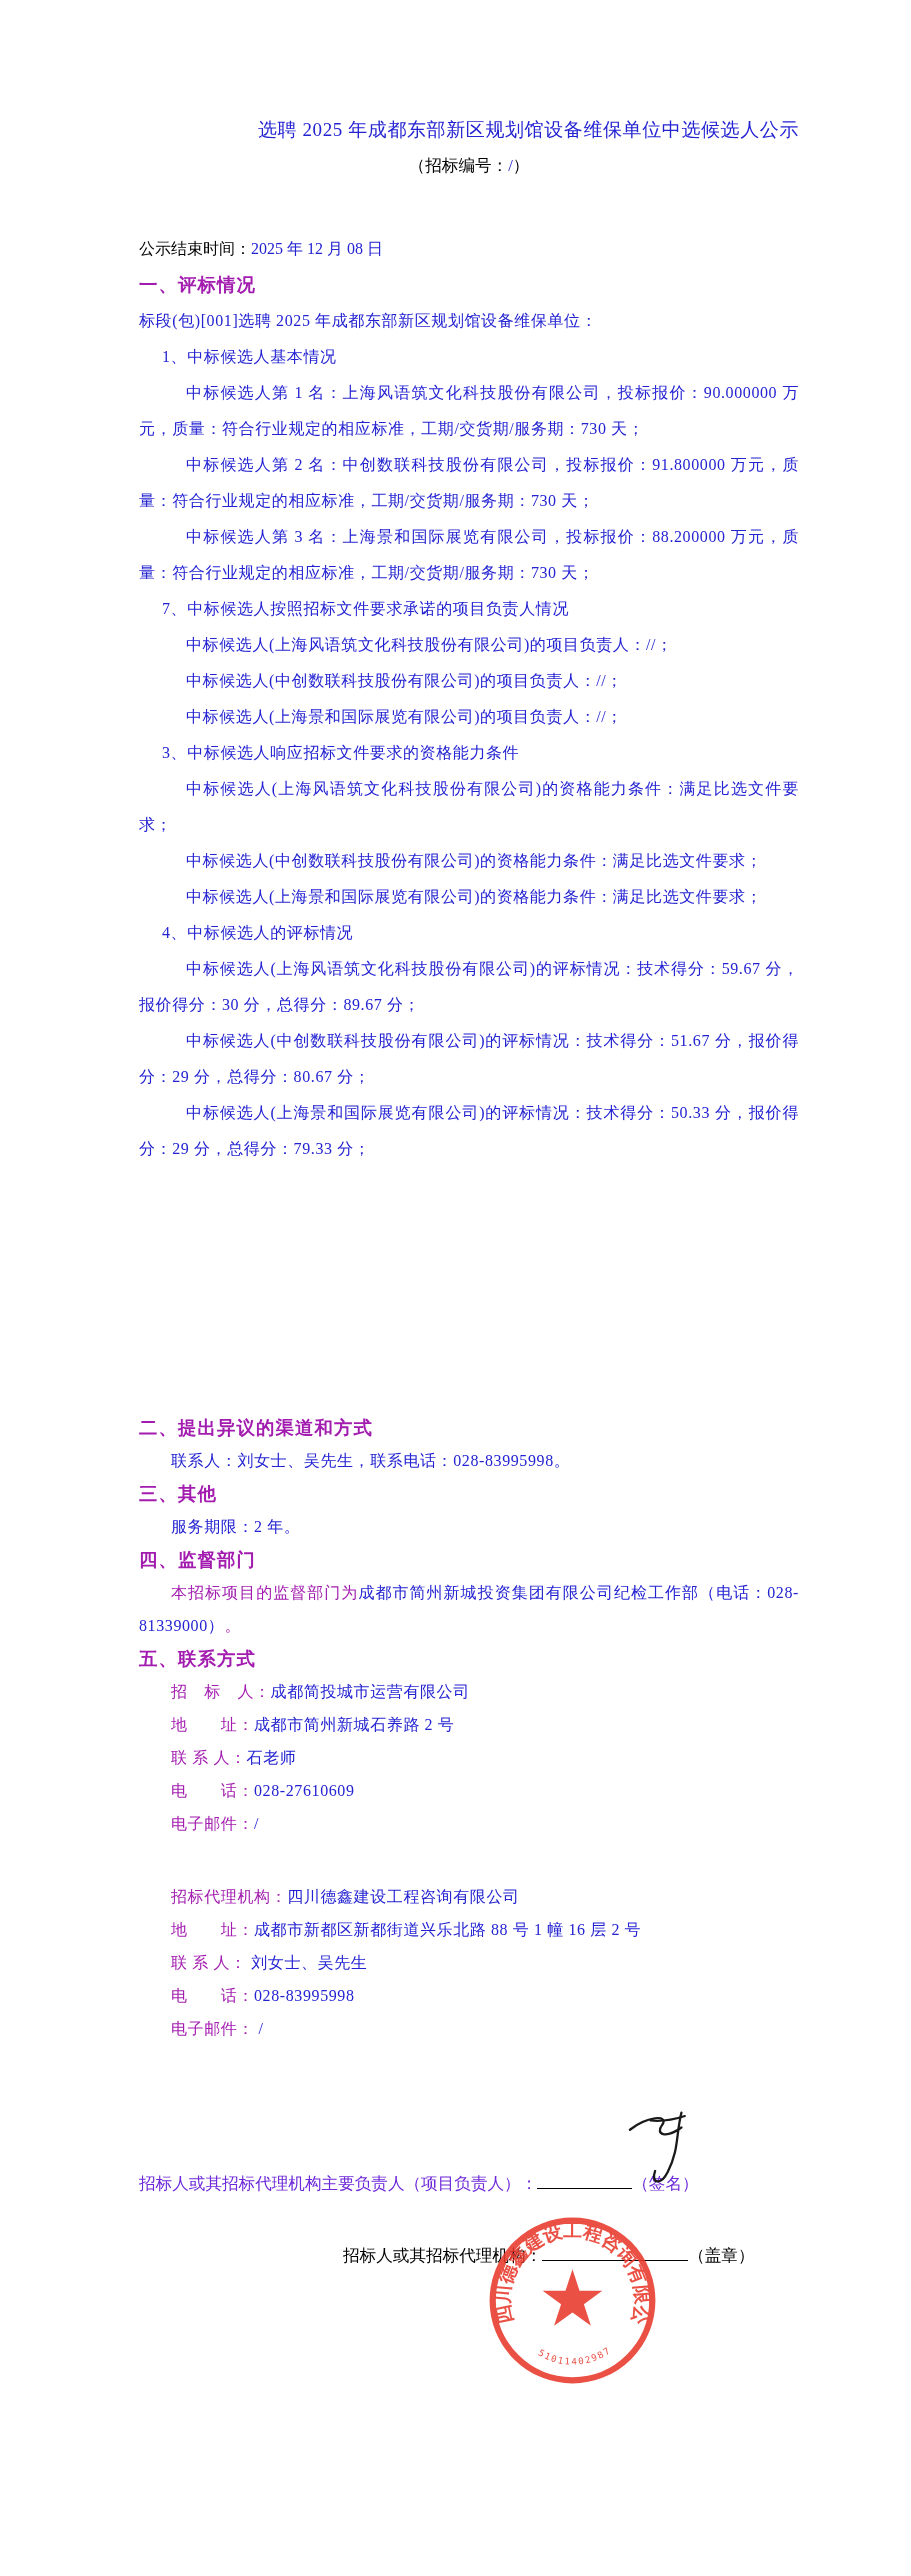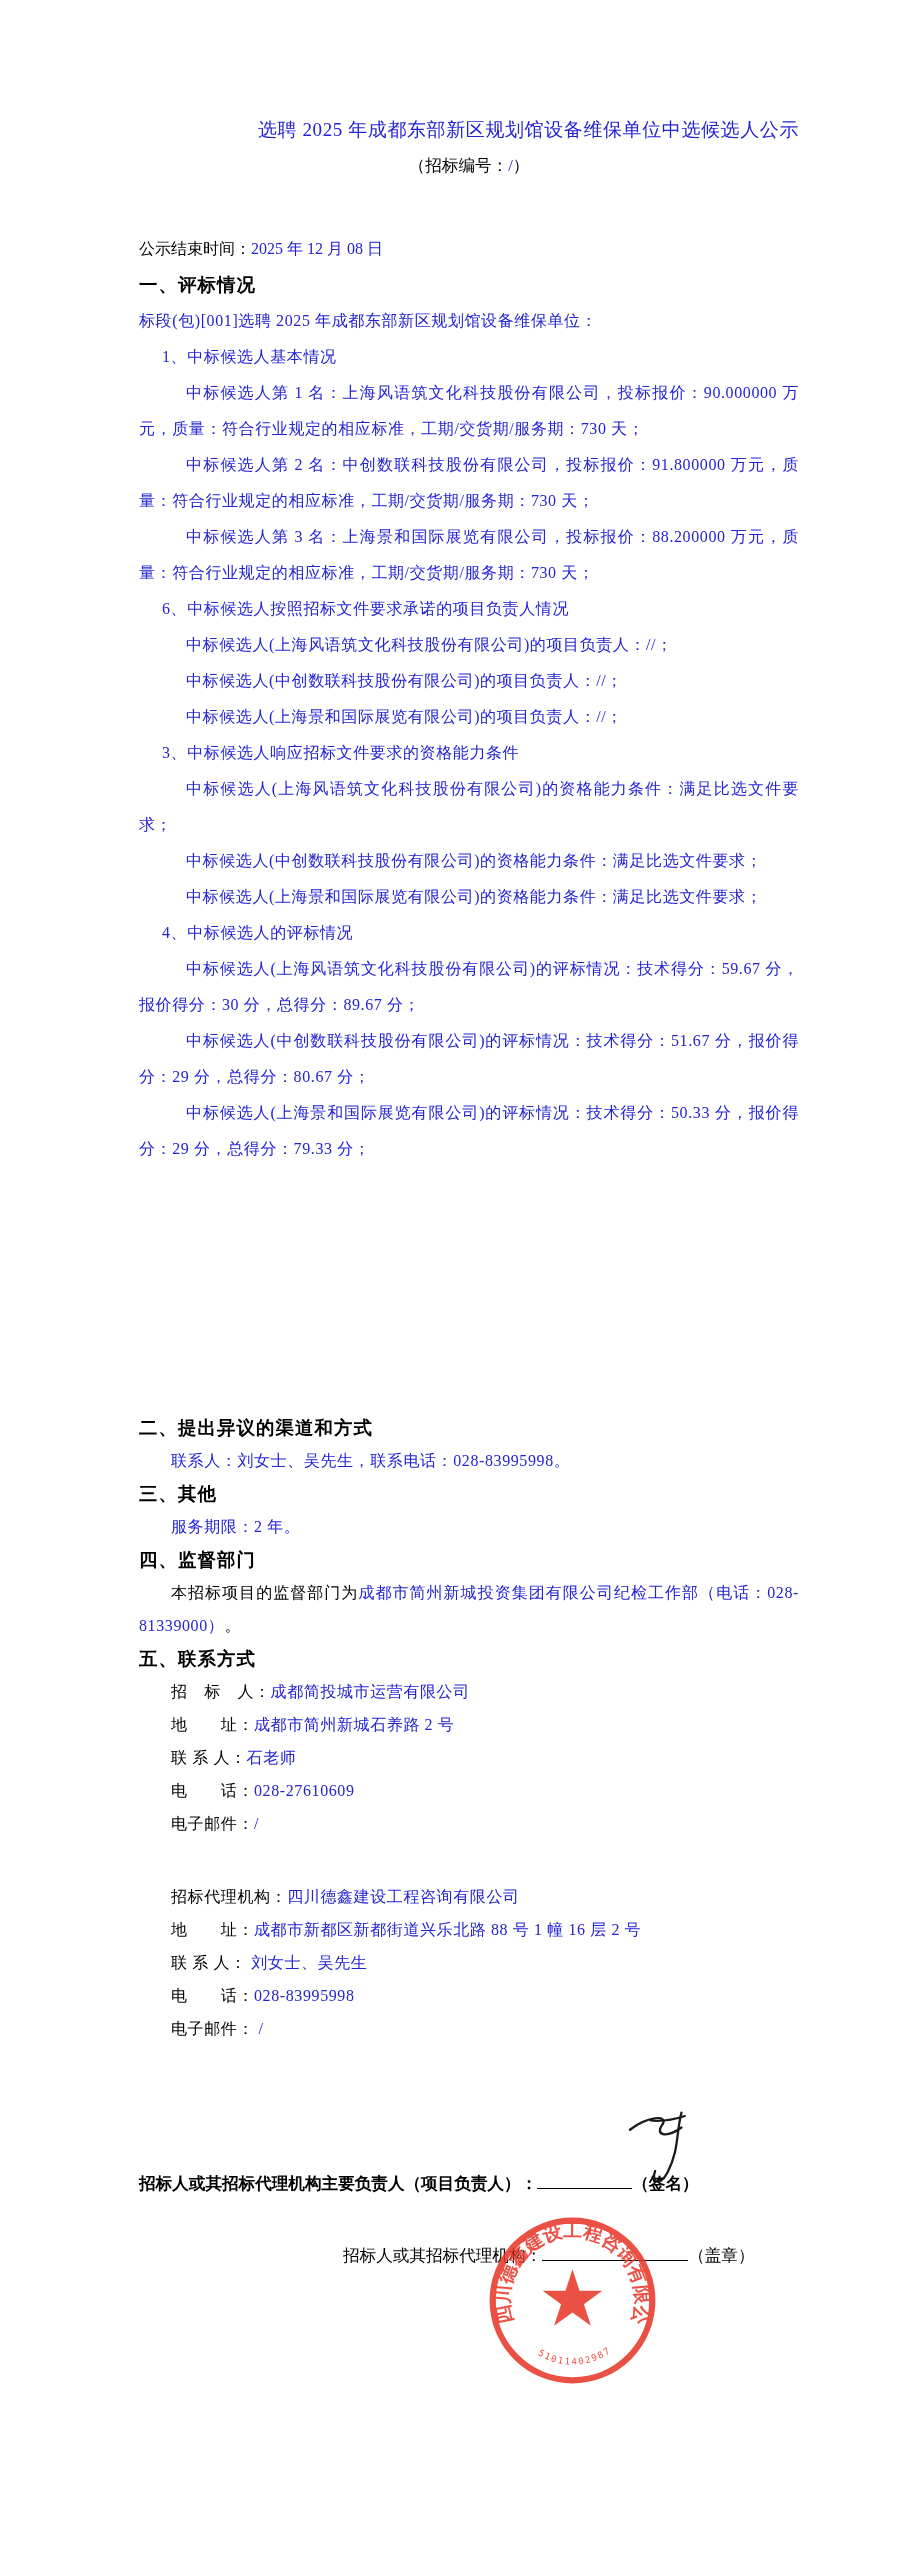--- a/index.html
+++ b/index.html
@@ -45,25 +45,25 @@
     text-justify:inter-character;
     letter-spacing:0.6px;
   }
   .lh58{line-height:33px;}
   .h.lh58{line-height:33px;}
   .ind-none{text-indent:0;}
   .ind-num{text-indent:23px;}
   .ind-det{text-indent:47px;}
   .ind-b2{text-indent:32px;}
   .c-blue{color:#2423d2;}
-  .c-black{color:#000000;}
+  .c-black{color:#a21caf;}
   .sig-line{
     margin-top:121px;
     font-size:16.6px;line-height:36px;
-    color:#000000;white-space:nowrap;font-weight:bold;
+    color:#6d28d9;white-space:nowrap;
   }
   .stamp-line{
     margin-top:36px;margin-left:204px;
     font-size:16.6px;line-height:36px;
     color:#000000;white-space:nowrap;
   }
   .uline{
     display:inline-block;
     border-bottom:1.1px solid #000000;
     height:1em;
@@ -92,21 +92,21 @@
 
     <div class="meta-line"><span>公示结束时间：</span><span class="c-blue">2025 年 12 月 08 日</span></div>
 
     <div>
         <div class="h"><span class="c-black">一、评标情况</span></div>
         <div class="para ind-none"><span class="c-blue">标段(包)[001]选聘 2025 年成都东部新区规划馆设备维保单位：</span></div>
         <div class="para ind-num"><span class="c-blue">1、中标候选人基本情况</span></div>
         <div class="para ind-det"><span class="c-blue">中标候选人第 1 名：上海风语筑文化科技股份有限公司，投标报价：90.000000 万元，质量：符合行业规定的相应标准，工期/交货期/服务期：730 天；</span></div>
         <div class="para ind-det"><span class="c-blue">中标候选人第 2 名：中创数联科技股份有限公司，投标报价：91.800000 万元，质量：符合行业规定的相应标准，工期/交货期/服务期：730 天；</span></div>
         <div class="para ind-det"><span class="c-blue">中标候选人第 3 名：上海景和国际展览有限公司，投标报价：88.200000 万元，质量：符合行业规定的相应标准，工期/交货期/服务期：730 天；</span></div>
-        <div class="para ind-num"><span class="c-blue">6、中标候选人按照招标文件要求承诺的项目负责人情况</span></div>
+        <div class="para ind-num"><span class="c-blue">7、中标候选人按照招标文件要求承诺的项目负责人情况</span></div>
         <div class="para ind-det"><span class="c-blue">中标候选人(上海风语筑文化科技股份有限公司)的项目负责人：//；</span></div>
         <div class="para ind-det"><span class="c-blue">中标候选人(中创数联科技股份有限公司)的项目负责人：//；</span></div>
         <div class="para ind-det"><span class="c-blue">中标候选人(上海景和国际展览有限公司)的项目负责人：//；</span></div>
         <div class="para ind-num"><span class="c-blue">3、中标候选人响应招标文件要求的资格能力条件</span></div>
         <div class="para ind-det"><span class="c-blue">中标候选人(上海风语筑文化科技股份有限公司)的资格能力条件：满足比选文件要求；</span></div>
         <div class="para ind-det"><span class="c-blue">中标候选人(中创数联科技股份有限公司)的资格能力条件：满足比选文件要求；</span></div>
         <div class="para ind-det"><span class="c-blue">中标候选人(上海景和国际展览有限公司)的资格能力条件：满足比选文件要求；</span></div>
         <div class="para ind-num"><span class="c-blue">4、中标候选人的评标情况</span></div>
         <div class="para ind-det"><span class="c-blue">中标候选人(上海风语筑文化科技股份有限公司)的评标情况：技术得分：59.67 分，报价得分：30 分，总得分：89.67 分；</span></div>
         <div class="para ind-det"><span class="c-blue">中标候选人(中创数联科技股份有限公司)的评标情况：技术得分：51.67 分，报价得分：29 分，总得分：80.67 分；</span></div>

